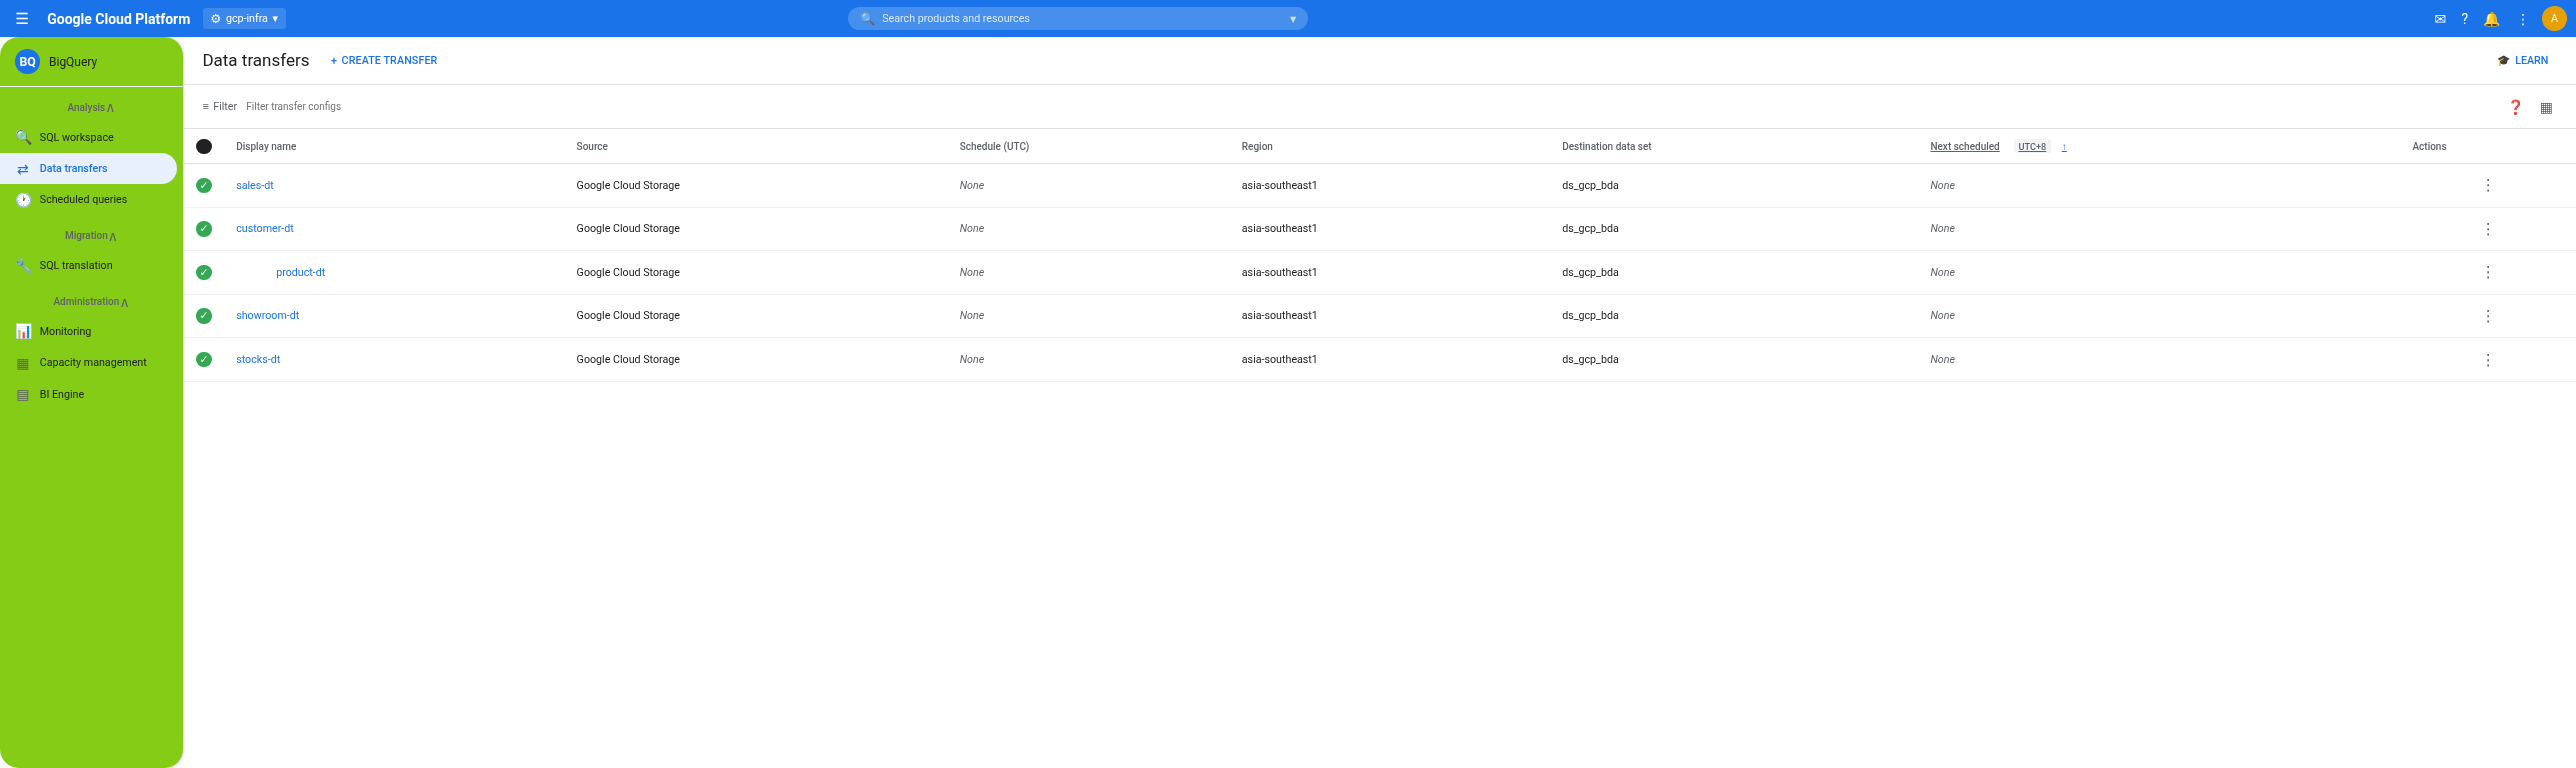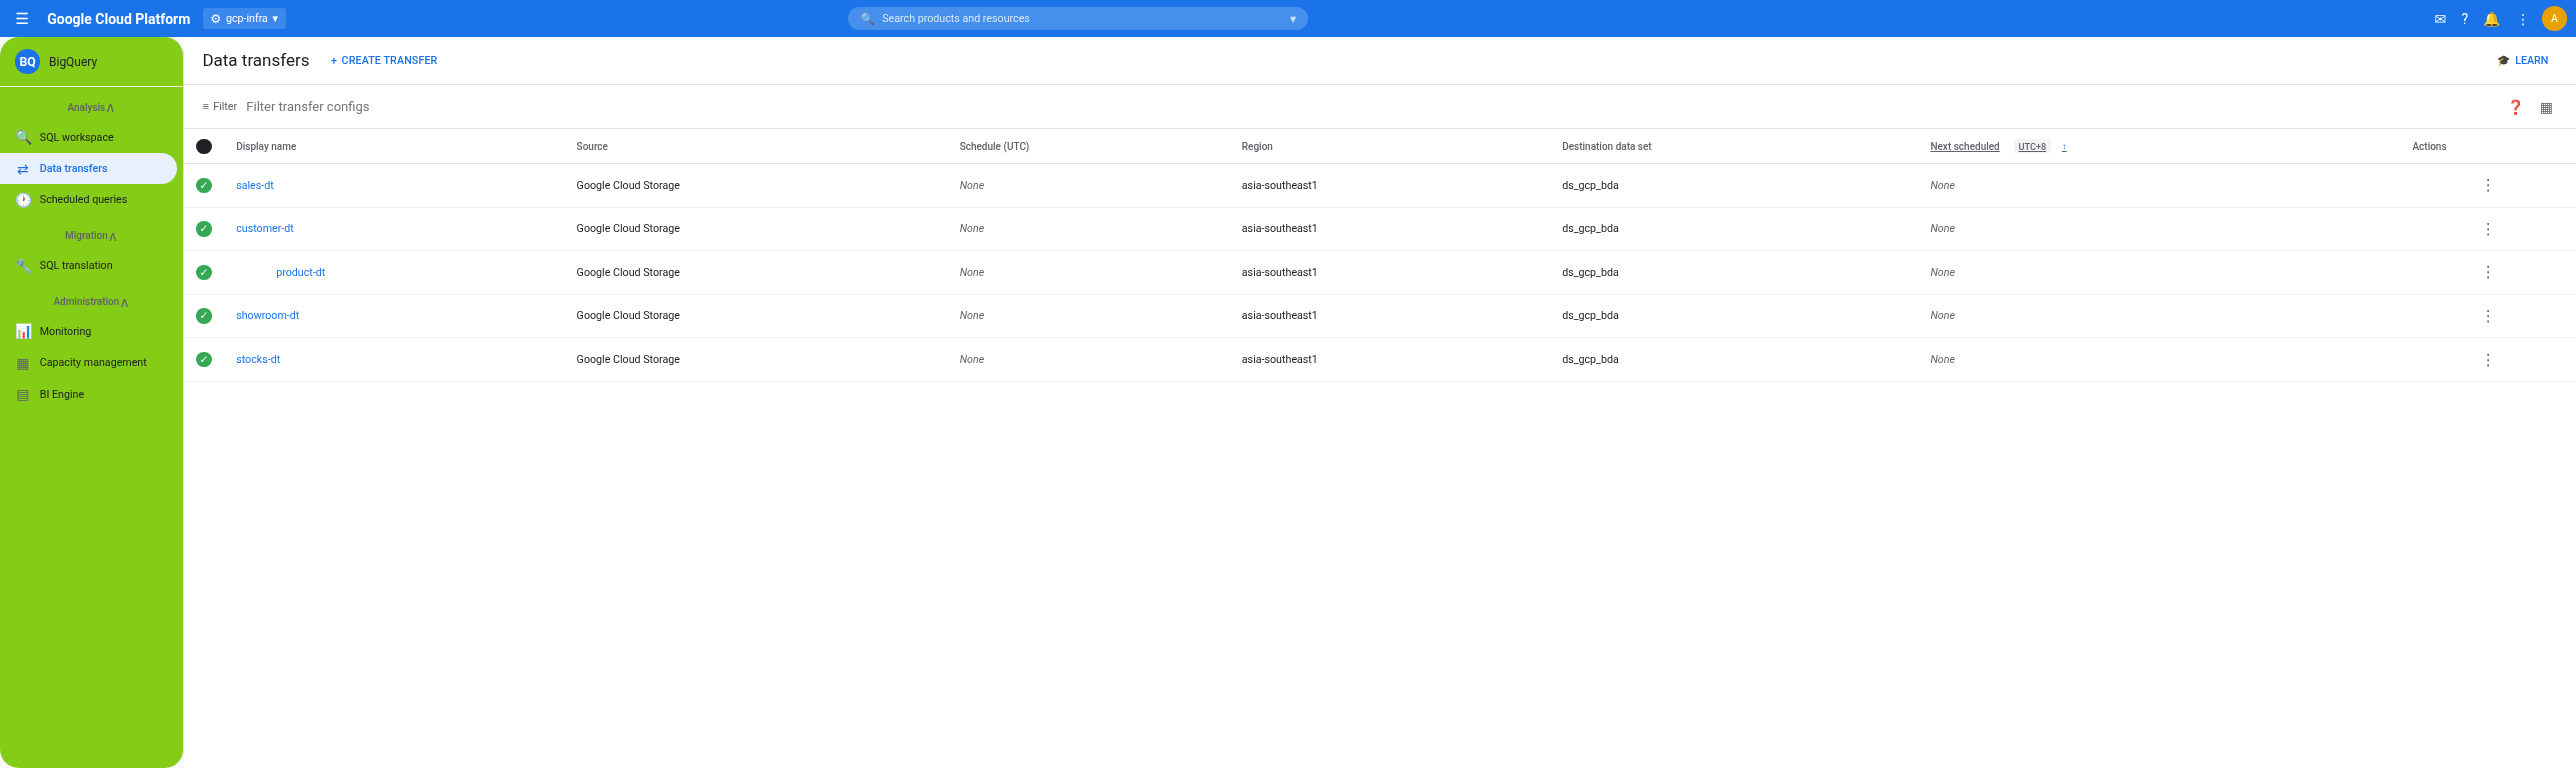--- a/index.html
+++ b/index.html
@@ -185,21 +185,21 @@
       align-items: center;
       gap: 4.6px;
       font-size: 10.7px;
       color: #5f6368;
       cursor: pointer;
     }
     .filter-input {
       flex: 1;
       border: none;
       outline: none;
-      font-size: 13px;
+      font-size: 10px;
       color: #5f6368;
       background: transparent;
     }
     .filter-bar-actions {
       display: flex;
       align-items: center;
       gap: 6.1px;
       margin-left: auto;
     }
     .icon-btn {

